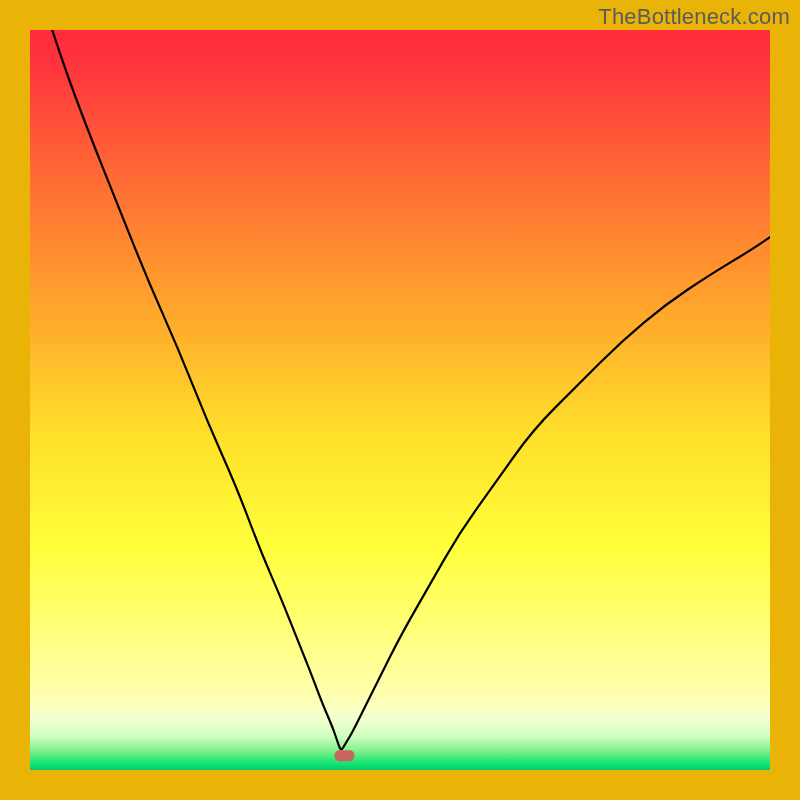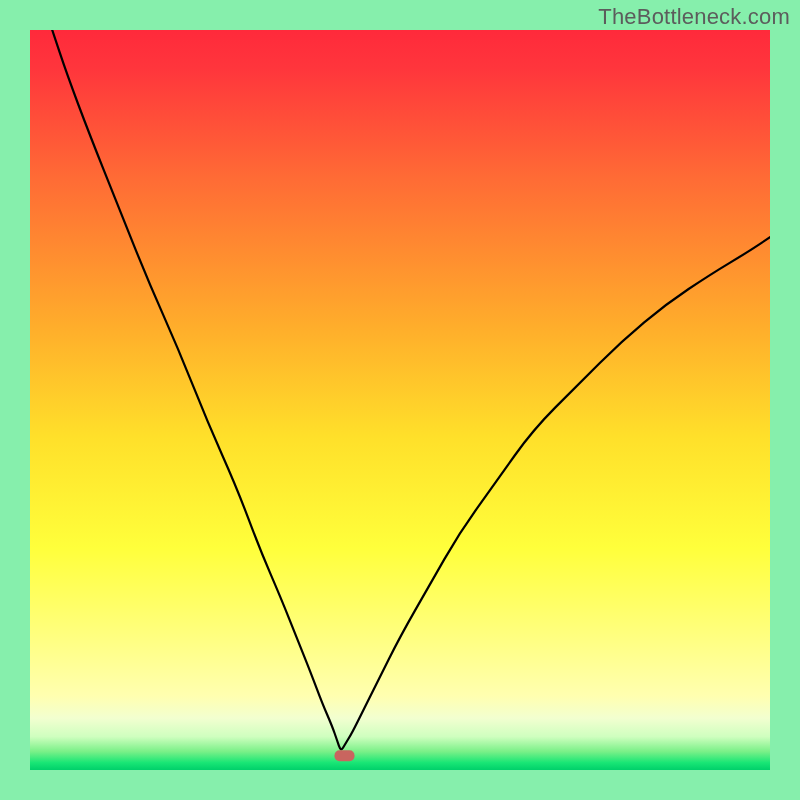--- a/index.html
+++ b/index.html
@@ -10,21 +10,21 @@
     background: #000000;
     overflow: hidden;
     font-family: Arial, Helvetica, sans-serif;
   }
   .frame {
     position: absolute;
     left: 0;
     top: 0;
     width: 800px;
     height: 800px;
-    background: #86efac;
+    background: #eab308;
   }
   .plot-area {
     position: absolute;
     left: 30px;
     top: 30px;
     width: 740px;
     height: 740px;
   }
   .watermark {
     position: absolute;

